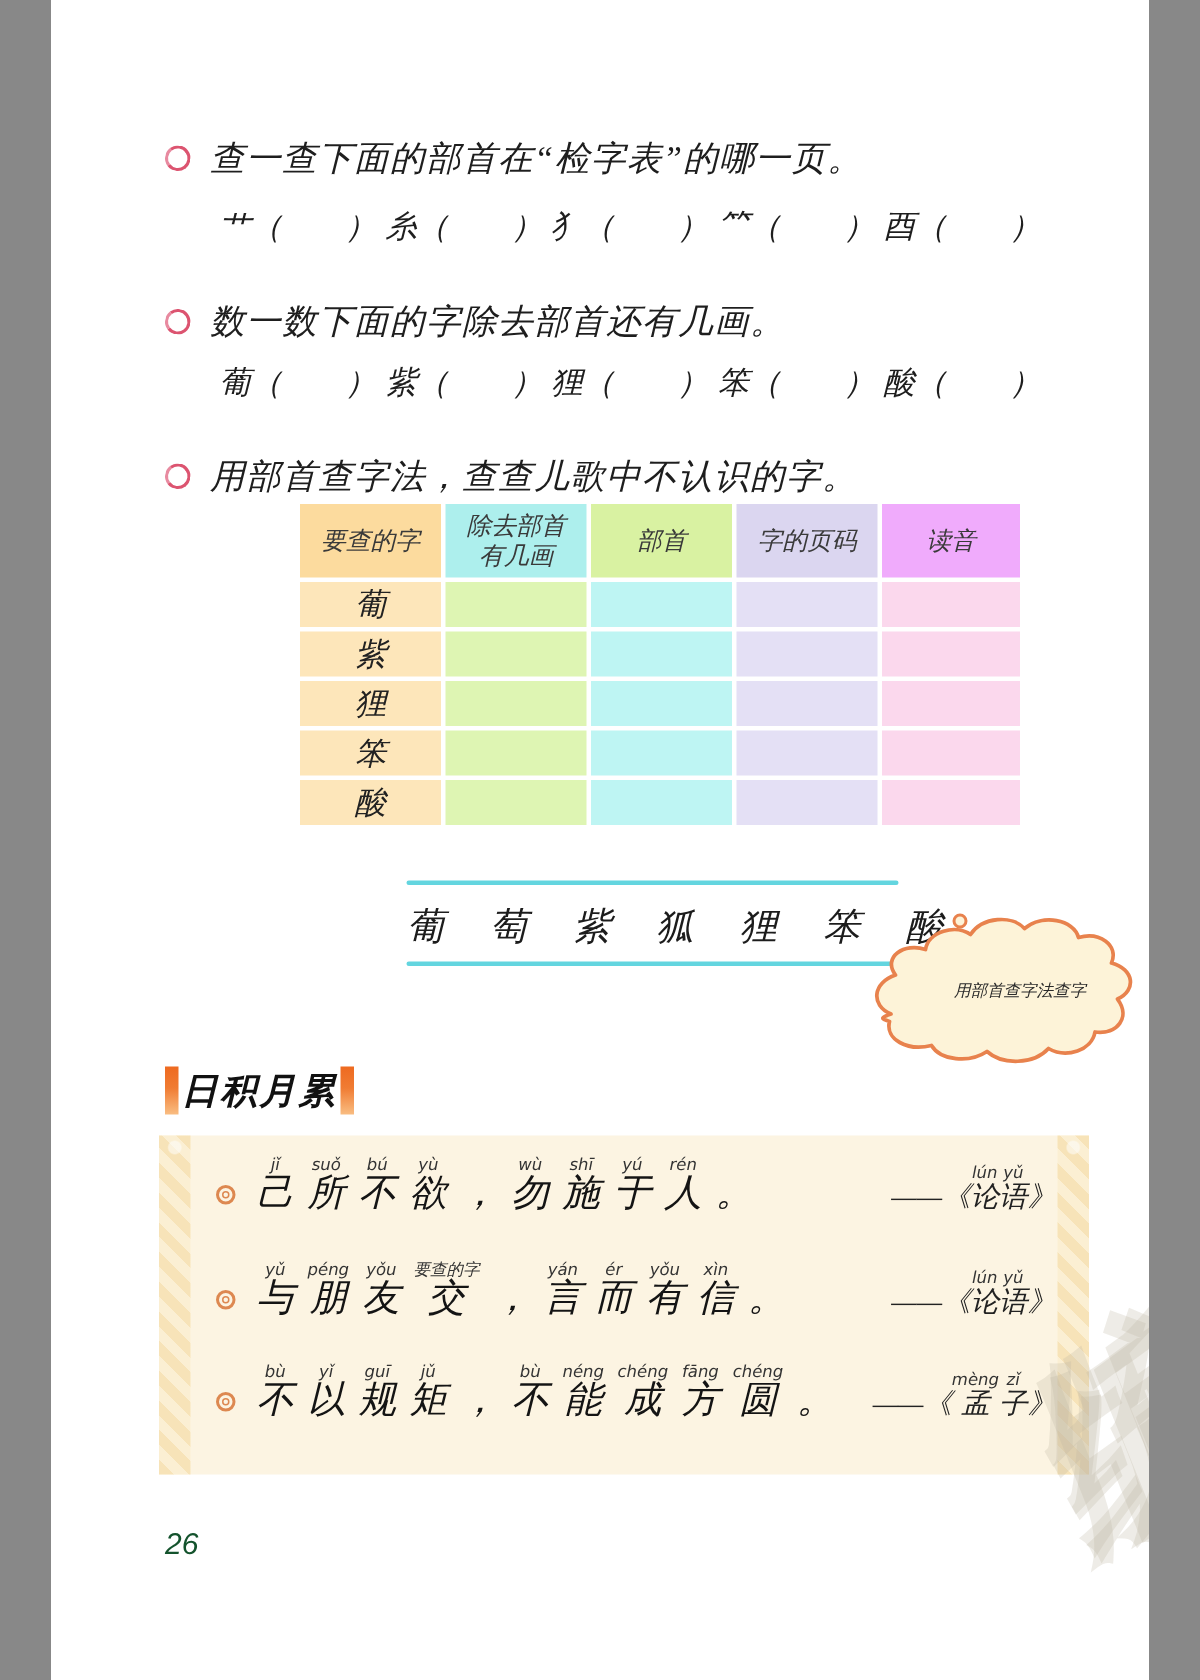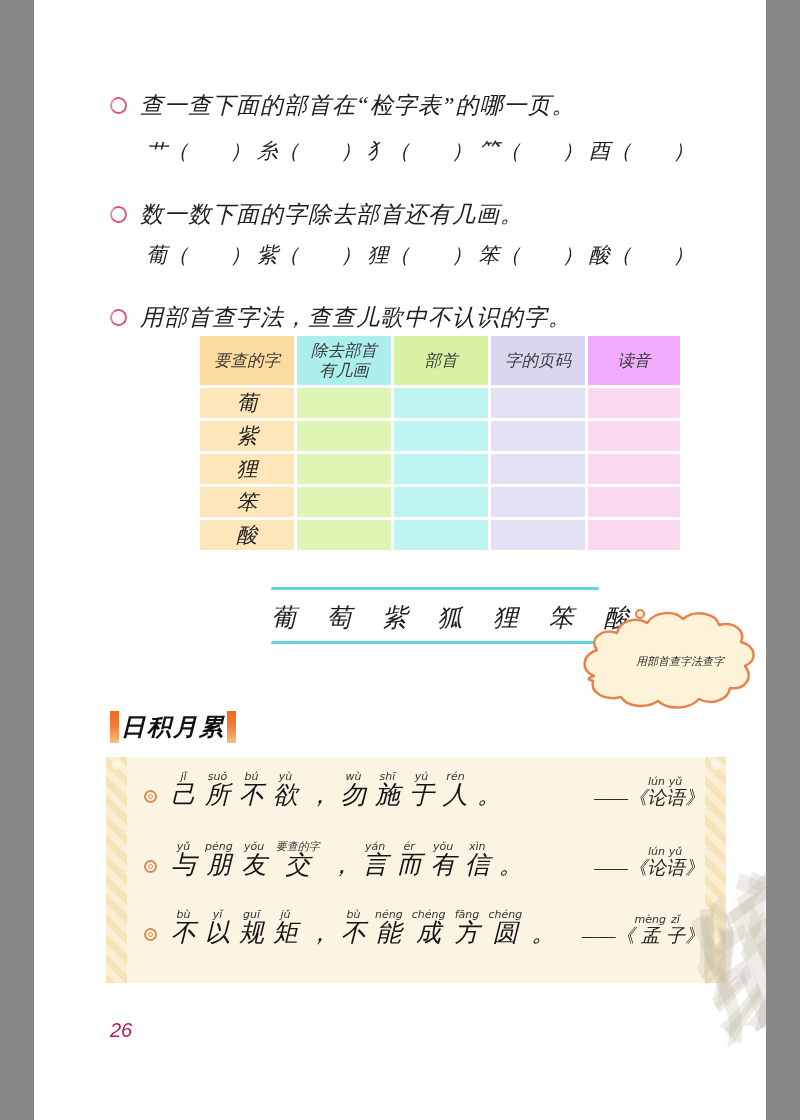--- a/index.html
+++ b/index.html
@@ -63,21 +63,21 @@
               margin:0 14px 8px 0; flex:0 0 auto; }
   .s-bullet-inner { width:5px; height:5px; border:1.5px solid #dd8850; border-radius:50%; }
   .s-text ruby, .s-attr ruby { ruby-align:center; }
   .s-text ruby { margin-right:9px; font-size:25px; color:#141414; }
   .s-attr { margin-left:auto; }
   .s-attr ruby { font-size:19px; color:#222; margin-right:0; }
   rt { font-family:"DejaVu Sans","Liberation Sans",sans-serif; font-size:11px;
        color:#333; letter-spacing:0; }
 
   .page-number { position:absolute; font-family:"Liberation Sans","DejaVu Sans",sans-serif;
-                 font-size:20px; color:#be185d; }
+                 font-size:20px; color:#14532d; }
 </style>
 </head>
 <body>
 
 <div class="page">
 
   <div class="ex-title" style="top:90px; left:76px;">
     <span class="ex-bullet"></span>
     <span class="ex-title-text">查一查下面的部首在“检字表”的哪一页。</span>
   </div>

